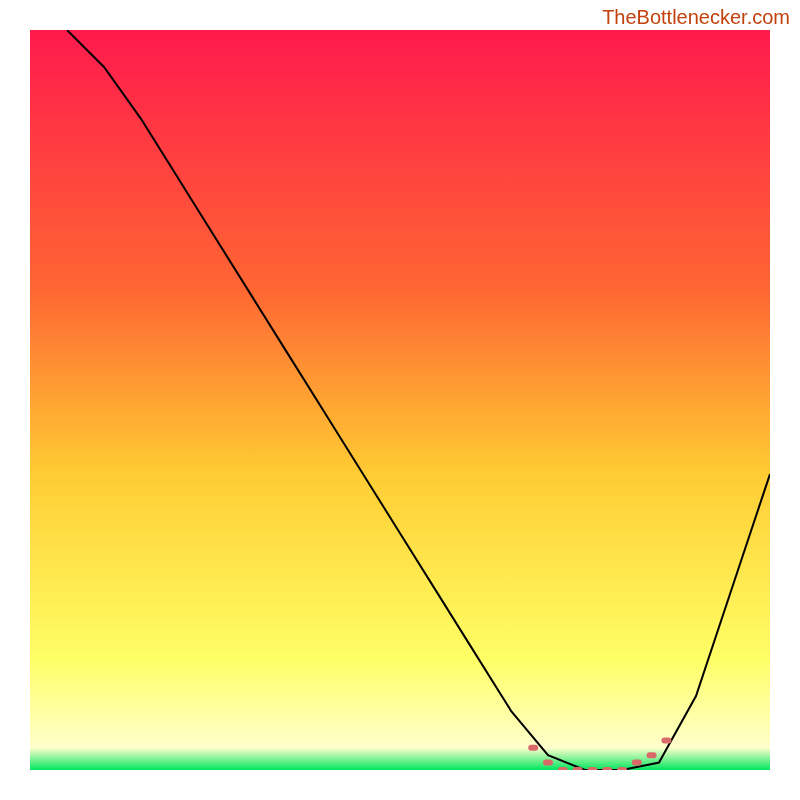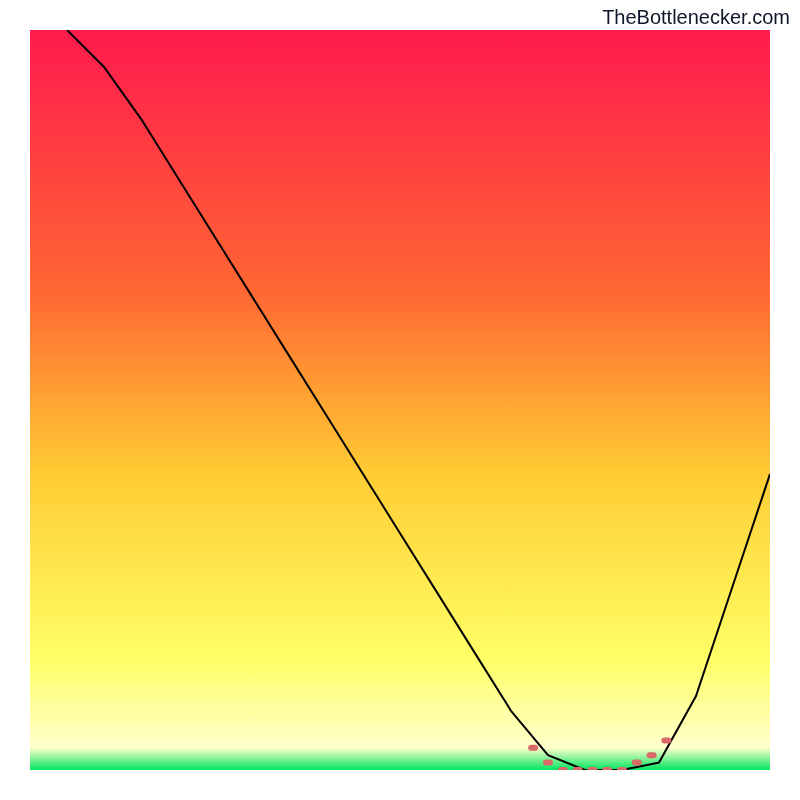--- a/index.html
+++ b/index.html
@@ -10,21 +10,21 @@
   }
   .container {
     width: 800px;
     height: 800px;
     position: relative;
   }
   .watermark {
     position: absolute;
     top: 6px;
     right: 10px;
-    color: #0f172a;
+    color: #c2410c;
     font-size: 20px;
     font-weight: normal;
     z-index: 10;
   }
   .chart-frame {
     position: absolute;
     top: 30px;
     left: 30px;
     width: 740px;
     height: 740px;

